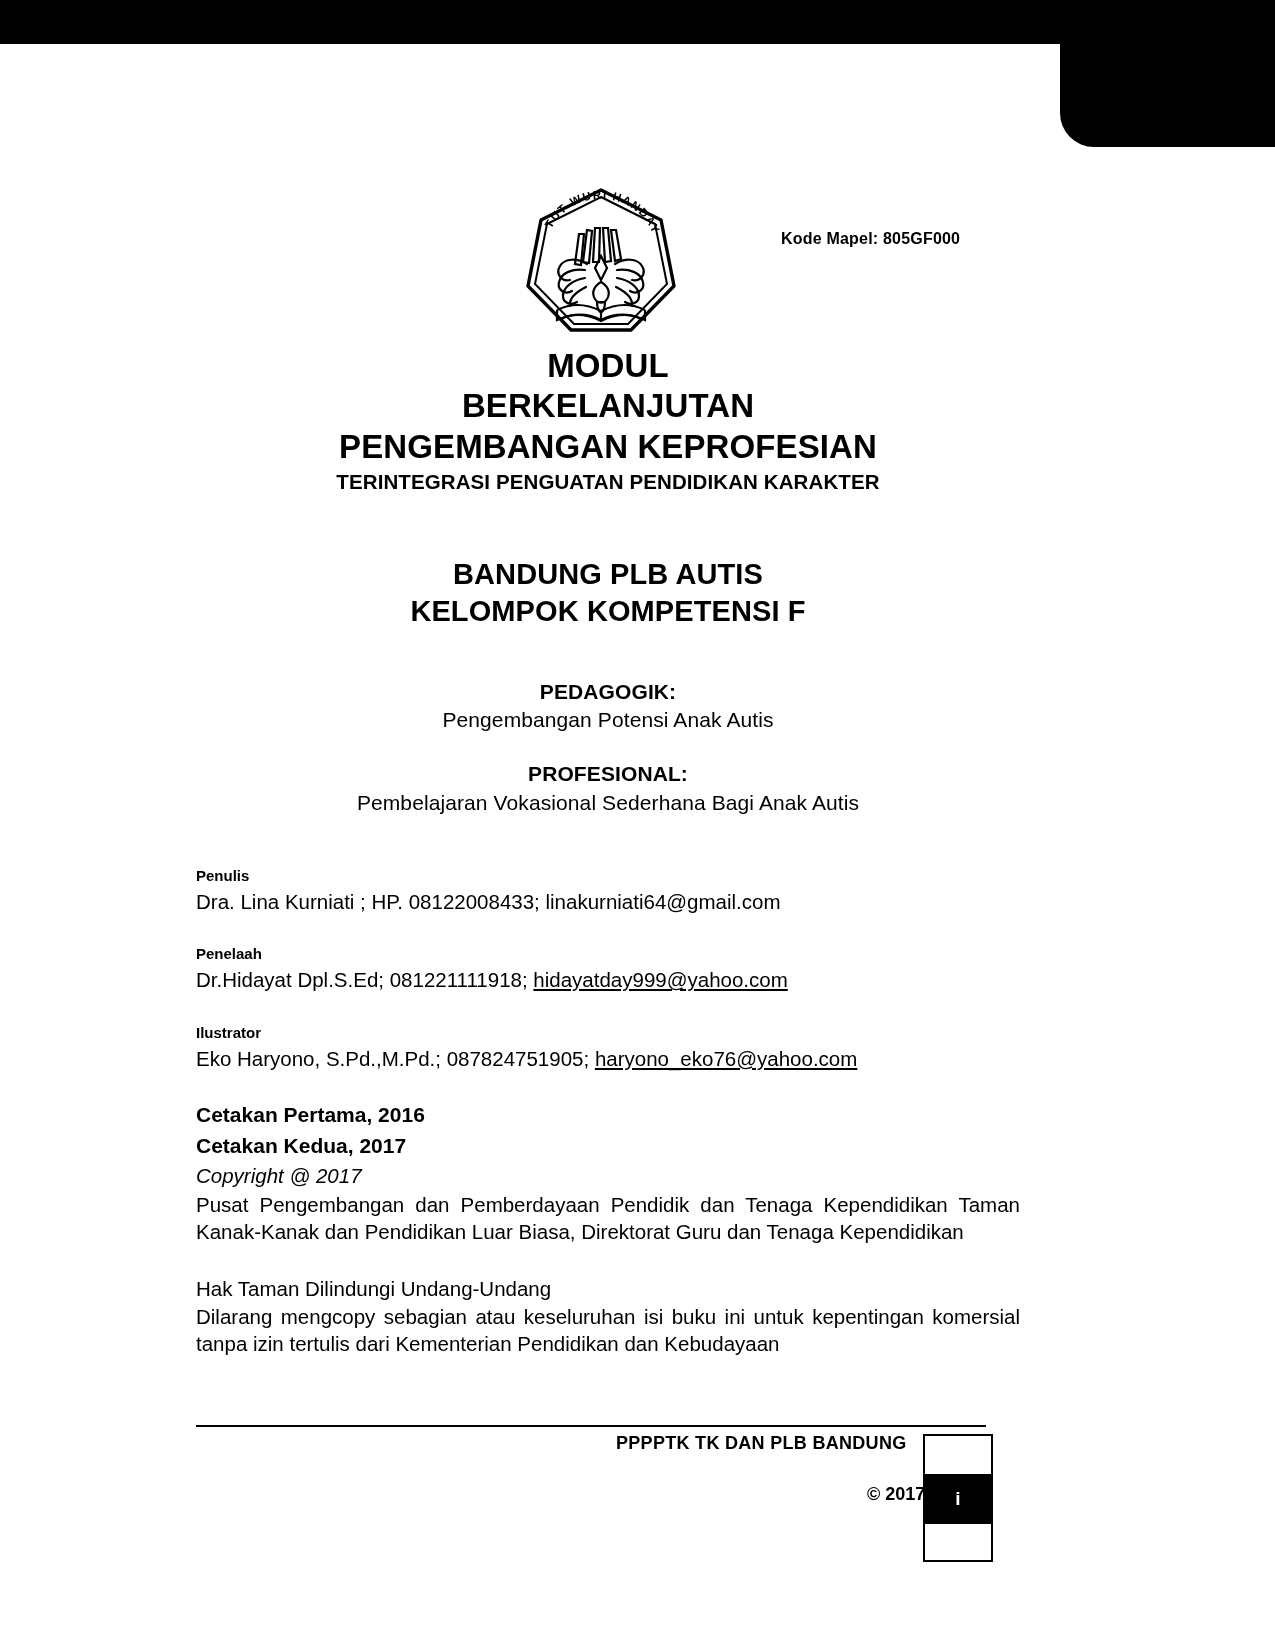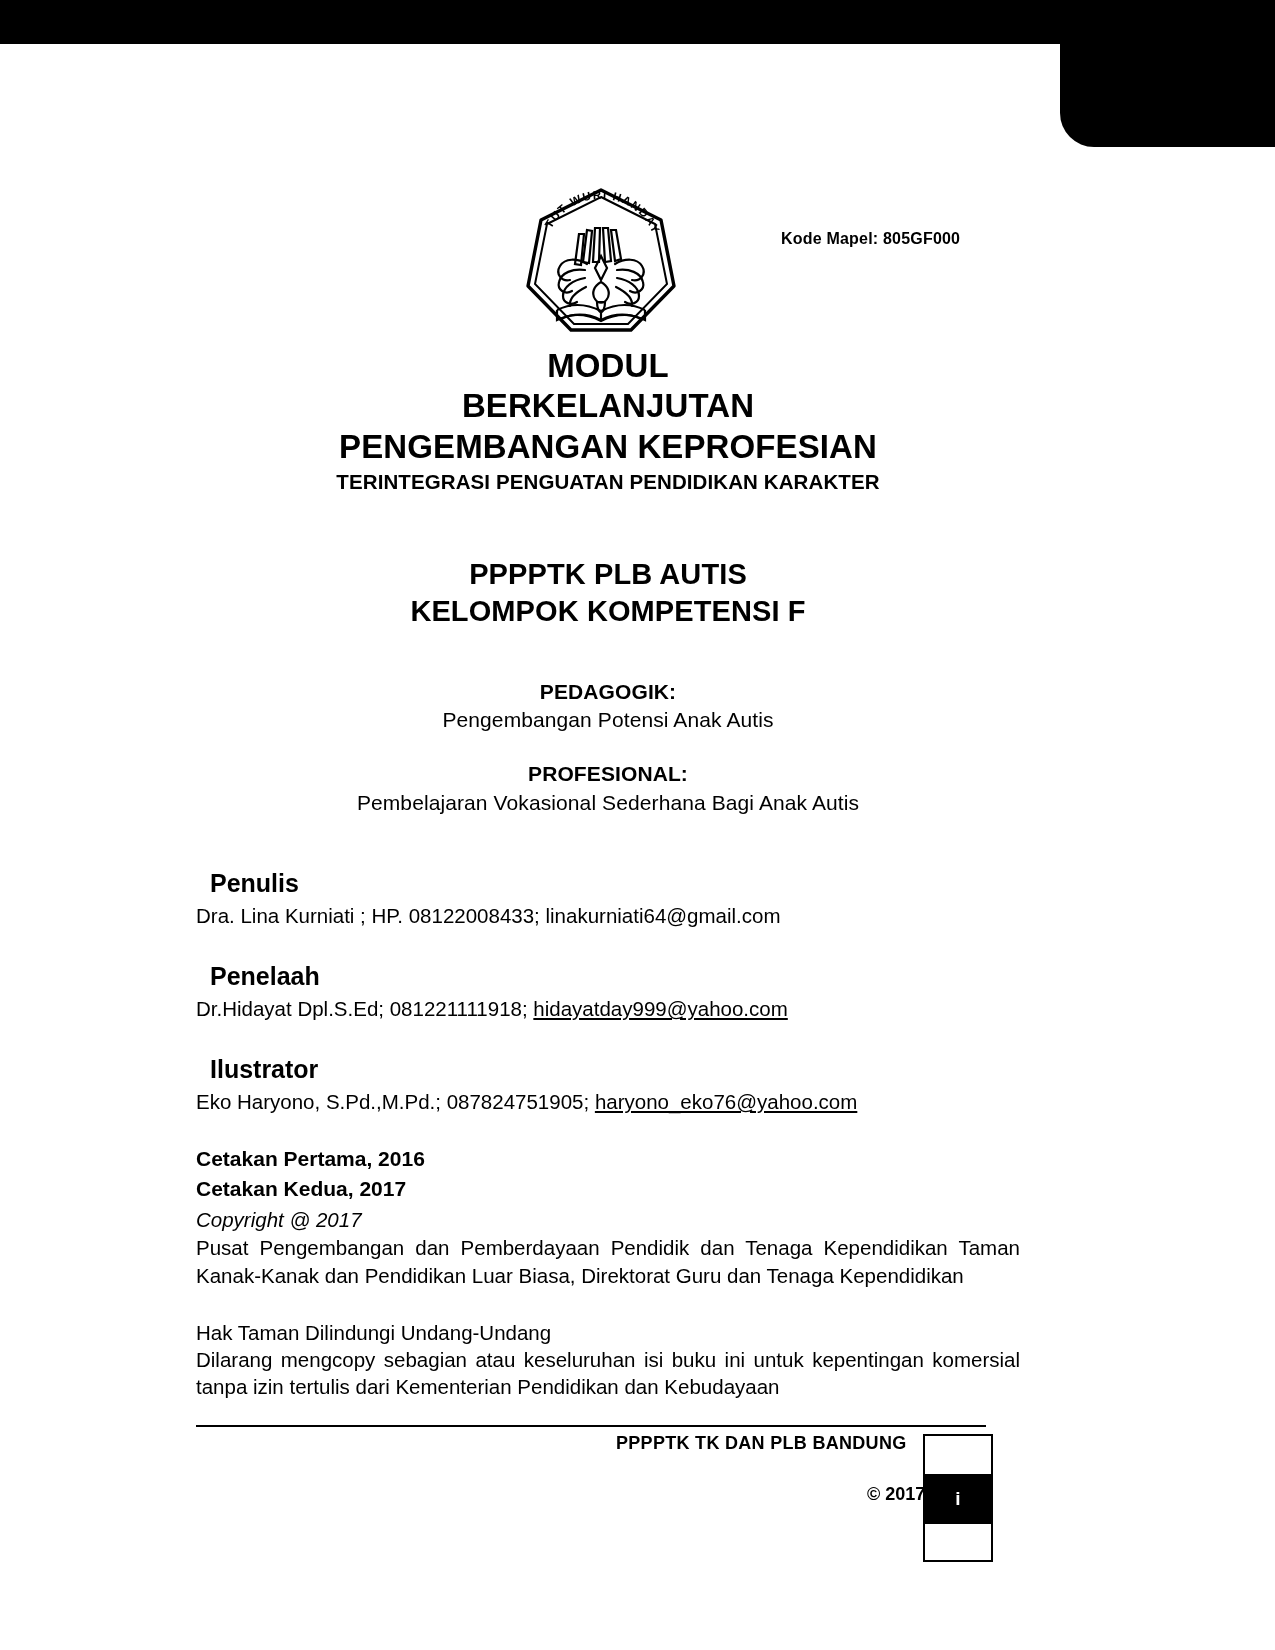--- a/index.html
+++ b/index.html
@@ -116,24 +116,23 @@
     line-height: 1.35;
     letter-spacing: 0.1px;
   }
   .komp-gap { height: 26px; }
 
   
   .credits {
     margin-top: 48px;
   }
   .credit-role {
-    font-size: 25px;
+    font-size: 15px;
     font-weight: bold;
     line-height: 1.45;
-    margin-left: 14px;
   }
   .credit-detail {
     font-size: 20.5px;
     font-weight: normal;
     line-height: 1.45;
   }
   .credit-group { margin-bottom: 27px; }
   .u { text-decoration: underline; }
 
   .cetakan {
@@ -277,21 +276,21 @@
     </div>
 
     <div class="title-block">
       <div class="title-line">MODUL</div>
       <div class="title-line">BERKELANJUTAN</div>
       <div class="title-line">PENGEMBANGAN KEPROFESIAN</div>
       <div class="subtitle-line">TERINTEGRASI PENGUATAN PENDIDIKAN KARAKTER</div>
     </div>
 
     <div class="bidang-block">
-      <div class="bidang-line">PPPPTK PLB AUTIS</div>
+      <div class="bidang-line">BANDUNG PLB AUTIS</div>
       <div class="bidang-line">KELOMPOK KOMPETENSI F</div>
     </div>
 
     <div class="kompetensi-block">
       <div class="komp-head">PEDAGOGIK:</div>
       <div class="komp-sub">Pengembangan Potensi Anak Autis</div>
       <div class="komp-gap"></div>
       <div class="komp-head">PROFESIONAL:</div>
       <div class="komp-sub">Pembelajaran Vokasional Sederhana Bagi Anak Autis</div>
     </div>

